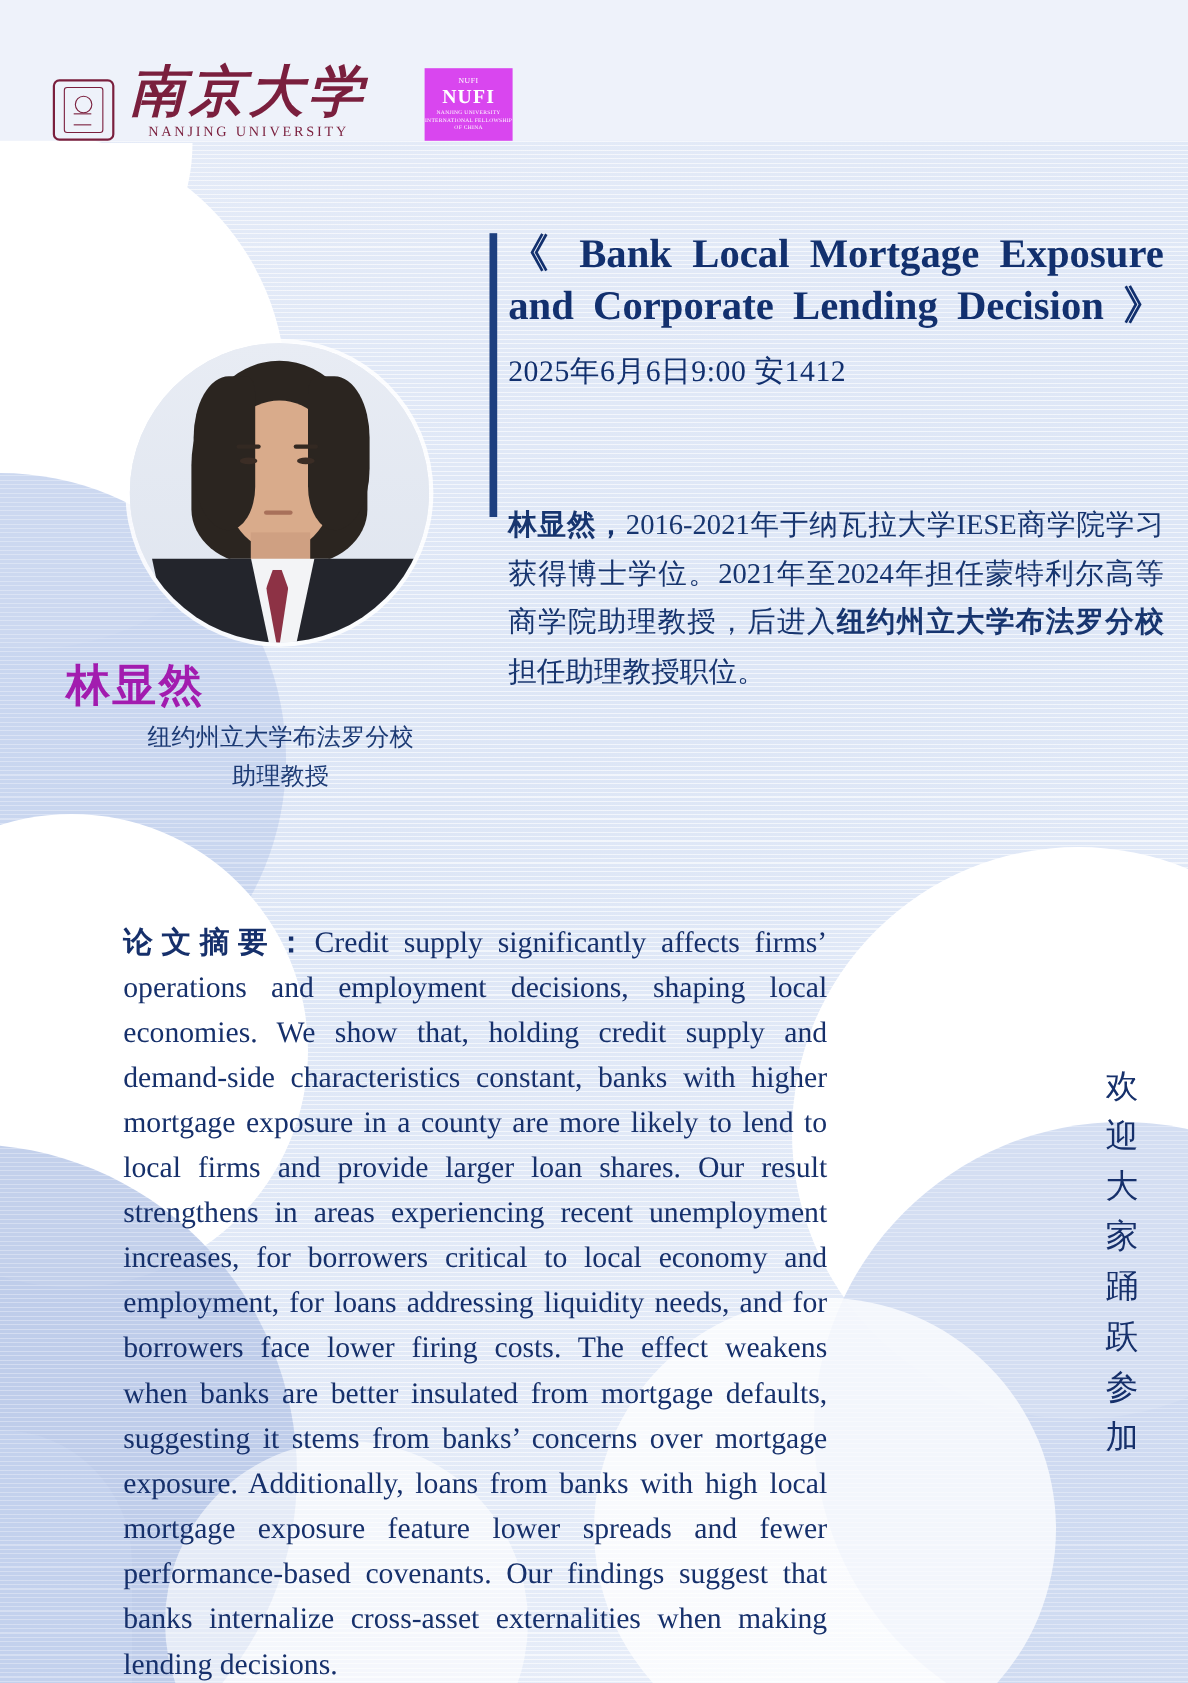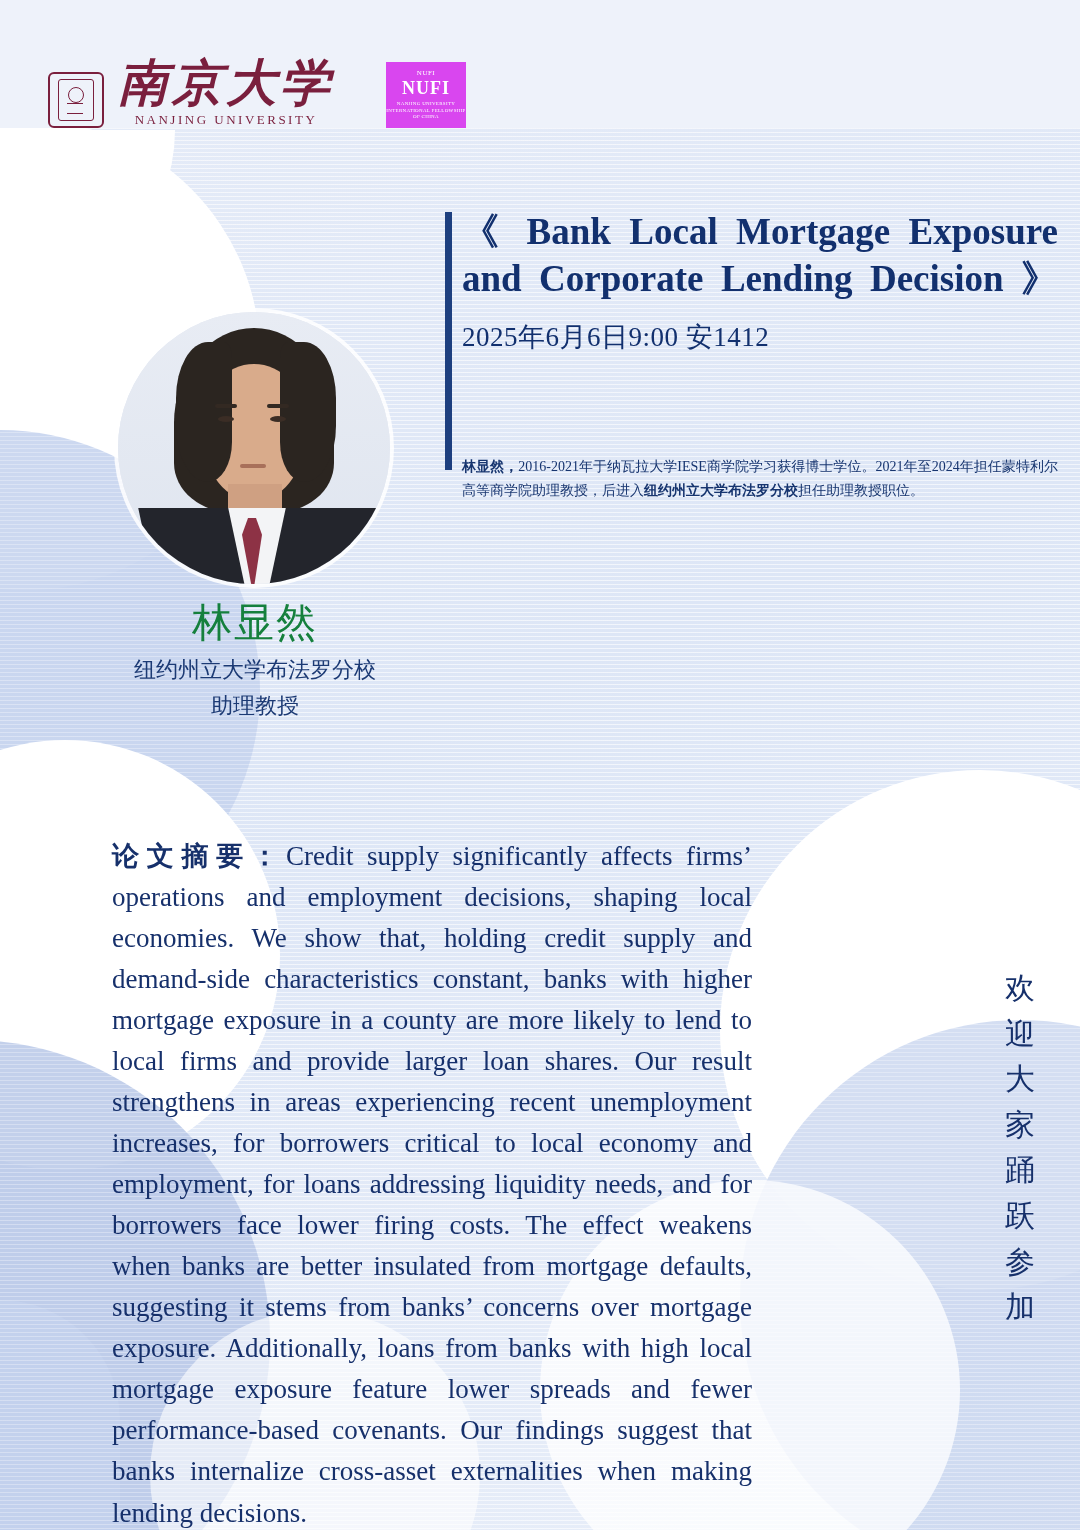--- a/index.html
+++ b/index.html
@@ -187,21 +187,21 @@
     color: #12306e;
     margin-top: 14px;
     letter-spacing: 1px;
   }
 
   
   .bio {
     position: absolute;
     left: 462px; top: 455px;
     width: 596px;
-    font-size: 14px;
+    font-size: 26px;
     line-height: 1.72;
     color: #17356f;
     text-align: justify;
   }
   .bio p { margin: 0; }
   .bio b { font-weight: bold; }
 
   
   .portrait-wrap {
     position: absolute;
@@ -272,24 +272,24 @@
   .p-tie {
     position: absolute; left: 124px; top: 206px;
     width: 20px; height: 76px;
     background: #8d3245;
     clip-path: polygon(30% 0, 70% 0, 100% 22%, 55% 100%, 0 22%);
   }
   .speaker-name {
     position: absolute;
     left: 60px; top: 595px;
     width: 390px;
-    text-align: center;
+    text-align: left;
     font-size: 40px;
-    font-weight: normal;
-    color: #15803d;
+    font-weight: bold;
+    color: #a21caf;
     letter-spacing: 2px;
   }
   .speaker-affil {
     position: absolute;
     left: 60px; top: 652px;
     width: 390px;
     text-align: center;
     font-size: 22px;
     line-height: 1.65;
     color: #1c3a74;

